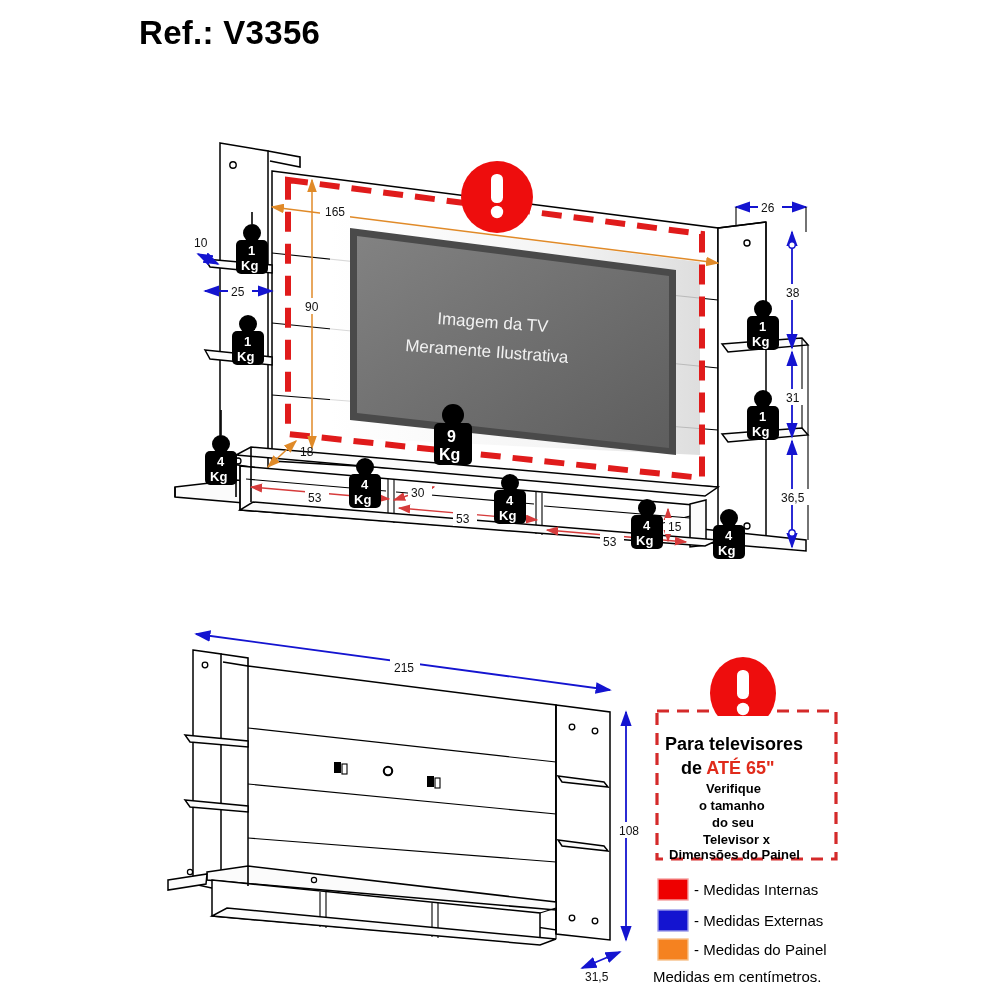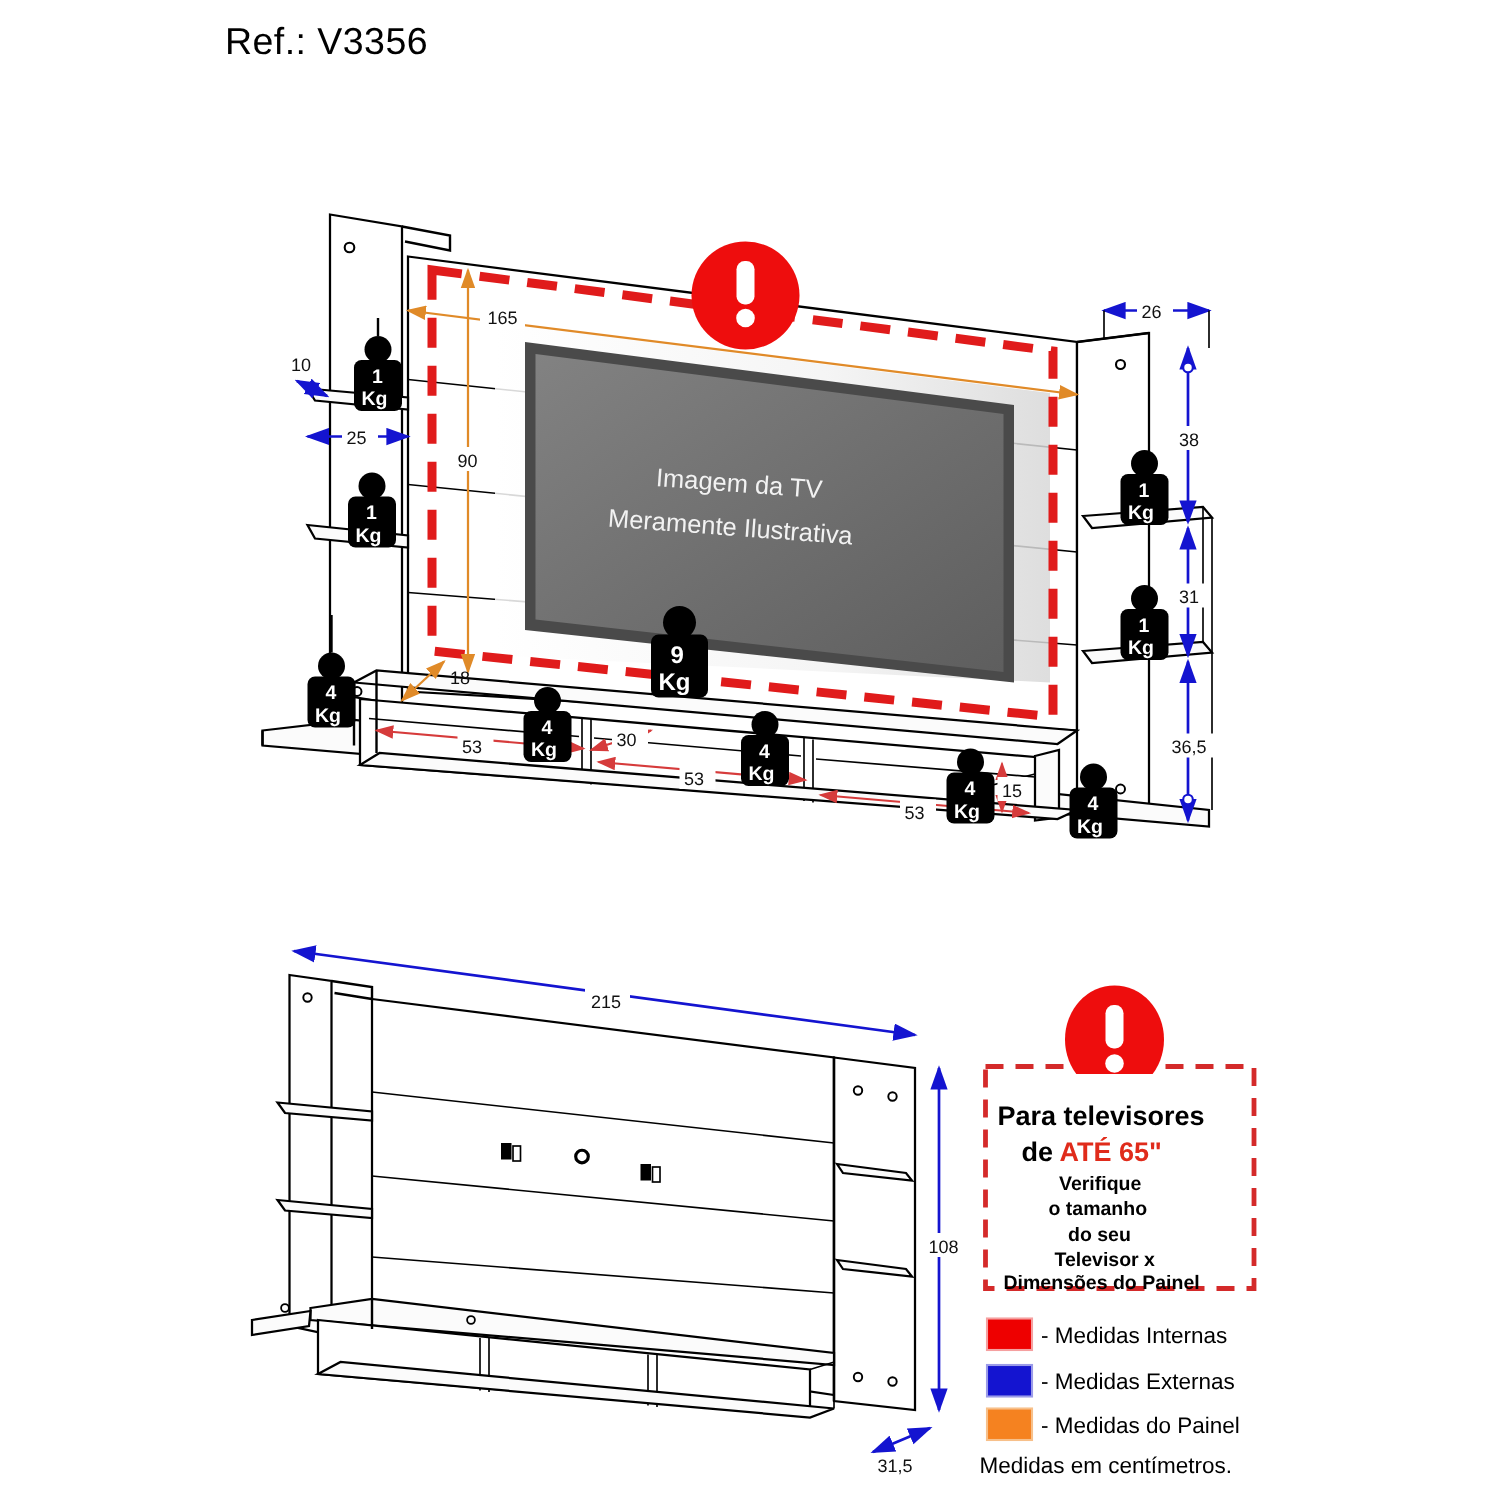--- a/index.html
+++ b/index.html
@@ -3,22 +3,22 @@
 <meta charset="utf-8">
 <title>Ref.: V3356</title>
 <style>
   html,body{margin:0;padding:0;background:#ffffff;}
   body{
     width:1000px;height:1000px;position:relative;overflow:hidden;
     font-family:"Liberation Sans","DejaVu Sans",sans-serif;
     color:#000;
   }
   #page-title{
-    position:absolute;left:150px;top:14px;
-    font-size:25px;font-weight:normal;letter-spacing:.3px;
+    position:absolute;left:139px;top:14px;
+    font-size:33px;font-weight:bold;letter-spacing:.3px;
   }
   .stage{position:absolute;left:0;top:0;width:1000px;height:1000px;}
   svg{display:block;overflow:visible;}
   .kg-num{font-size:13px;font-weight:bold;fill:#ffffff;font-family:"Liberation Sans",sans-serif;}
   .kg-unit{font-size:13px;font-weight:bold;fill:#ffffff;font-family:"Liberation Sans",sans-serif;}
   .kg-num-big{font-size:16px;font-weight:bold;fill:#fff;font-family:"Liberation Sans",sans-serif;}
   .kg-unit-big{font-size:16px;font-weight:bold;fill:#fff;font-family:"Liberation Sans",sans-serif;}
   .dim-txt{font-size:12px;fill:#111;font-family:"Liberation Sans",sans-serif;}
   .tv-txt{font-size:17px;fill:#f2f2f2;font-family:"Liberation Sans",sans-serif;}
   .warn-t1{font-size:18px;font-weight:bold;font-family:"Liberation Sans",sans-serif;}

